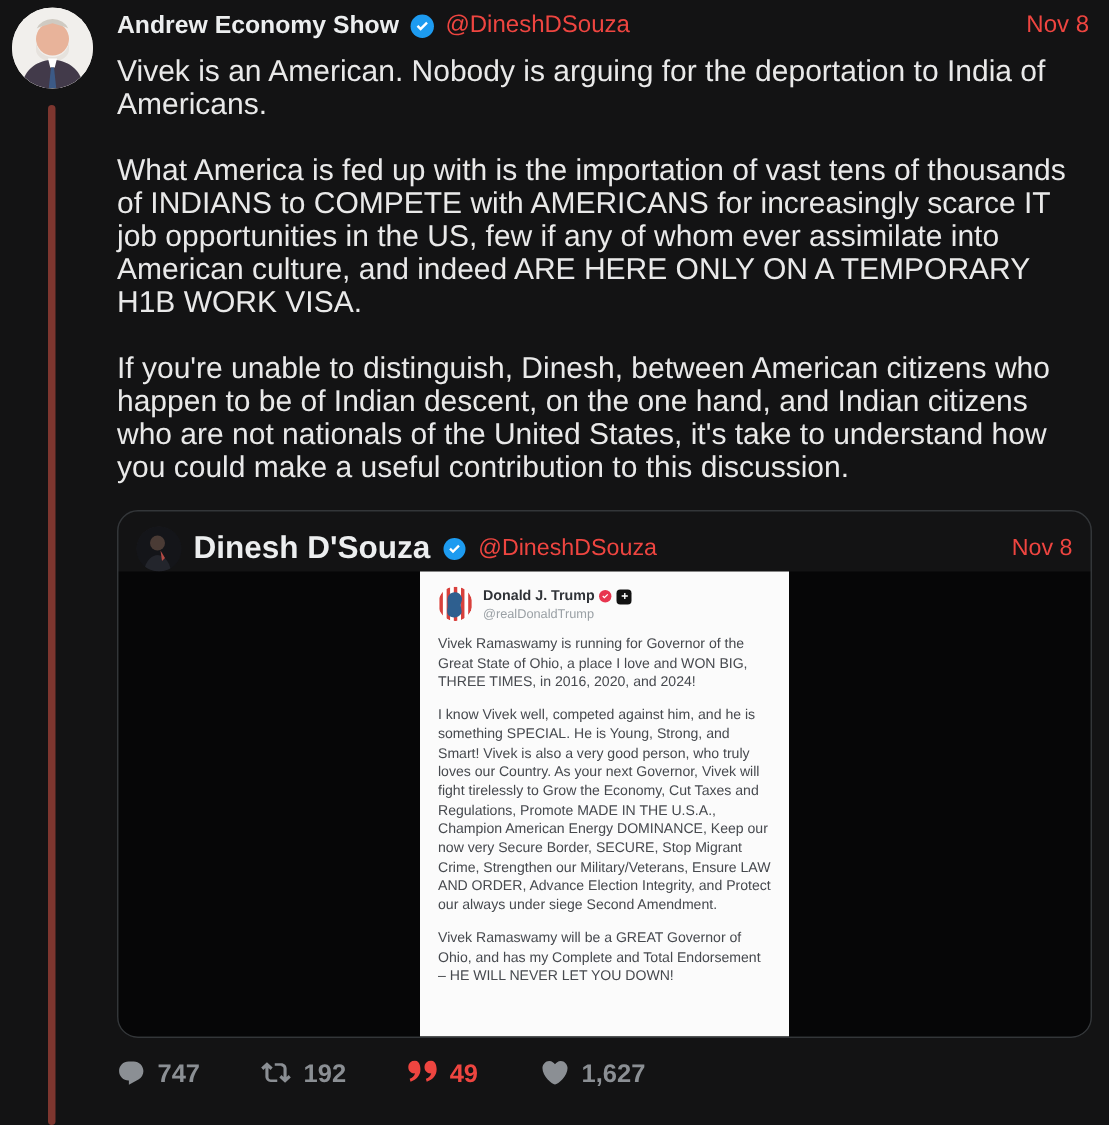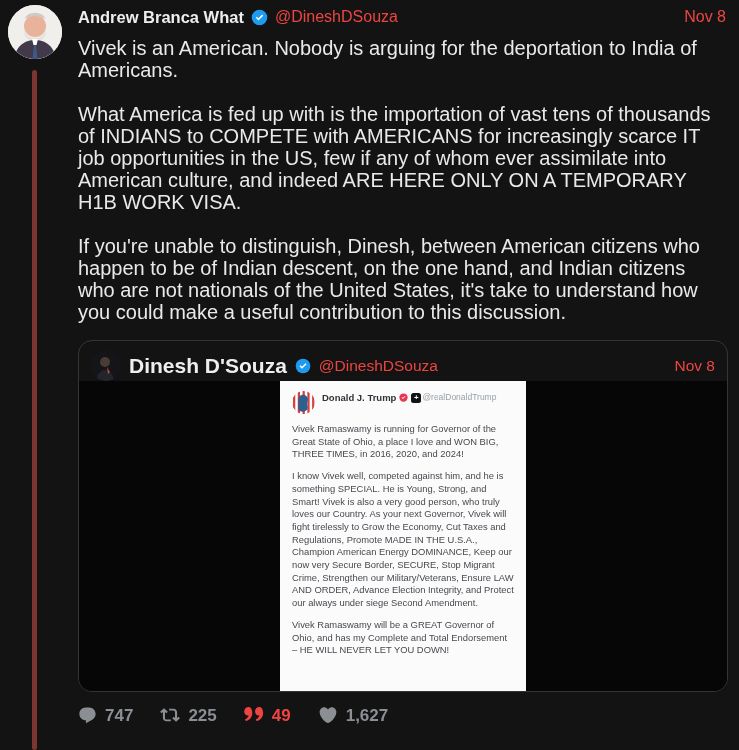--- a/index.html
+++ b/index.html
@@ -55,34 +55,34 @@
   .q-text{margin:8px 0 13px;padding:0 12px;color:var(--text);font-size:16px;line-height:22px;}
   .q-media{
     background:#060607;height:310px;display:flex;justify-content:center;align-items:stretch;
   }
   .truth-card{
     width:246px;background:#fbfbfb;padding:10px 12px;overflow:hidden;
     color:#46494e;cursor:default;
   }
   .t-header{display:flex;align-items:flex-start;gap:7px;}
   .t-avatar{width:23px;height:23px;border-radius:50%;overflow:hidden;flex:0 0 auto;}
-  .t-names{display:flex;flex-direction:row;gap:1px;padding-top:1px;}
+  .t-names{display:flex;flex-direction:column;gap:1px;padding-top:1px;}
   .t-name-row{display:flex;align-items:center;gap:3px;}
   .t-name{font-weight:bold;font-size:9.5px;color:#2f3237;white-space:nowrap;}
   .t-check{width:9px;height:9px;flex:0 0 auto;}
   .t-logo{
     width:10px;height:10px;background:#121212;border-radius:2.5px;flex:0 0 auto;
     display:flex;align-items:center;justify-content:center;
     color:#fff;font-size:8px;font-weight:bold;line-height:1;
   }
   .t-handle{font-size:8.5px;color:#9aa0a5;}
   .truth-card p{margin:9px 0 0;font-size:9.4px;line-height:12.7px;color:#46494e;}
 
   .engagement{
-    display:flex;align-items:center;gap:27px;padding:13px 0 0 0;
+    display:flex;align-items:center;gap:41px;padding:13px 0 0 0;
     color:var(--gray);font-size:17px;font-weight:bold;
   }
   .stat{display:flex;align-items:center;gap:8px;cursor:pointer;}
   .stat svg{display:block;}
   .stat .count{line-height:1;}
   .stat-quotes{color:var(--red);}
 </style>
 </head>
 <body>
 
@@ -98,21 +98,21 @@
       <path d="M24 34 h6 l-1.5 6 h-3 z" fill="#fff"></path>
       <path d="M26 40 h2 l1.5 14 h-5 z" fill="#3c5a86"></path>
     </svg>
   </div>
 
   <div class="thread-line"></div>
 
   <div class="content">
 
     <div class="header">
-      <span class="name">Andrew Branca What</span>
+      <span class="name">Andrew Economy Show</span>
       <svg class="badge" viewBox="0 0 24 24">
         <circle cx="12" cy="12" r="11" fill="#1d9bf0"></circle>
         <path d="M10.5 16.2 6.7 12.4l1.6-1.6 2.2 2.2 5.2-5.2 1.6 1.6z" fill="#fff"></path>
       </svg>
       <span class="handle">@DineshDSouza</span>
       <span class="date">Nov 8</span>
     </div>
 
     <div class="body">
       <p>Vivek is an American. Nobody is arguing for the deportation to India of Americans.</p>
@@ -184,21 +184,21 @@
       <div class="stat">
         <svg width="19" height="19" viewBox="0 0 24 24">
           <path fill="#8b8f94" d="M1.751 10c0-4.42 3.584-8 8.005-8h4.366c4.49 0 8.129 3.64 8.129 8.13 0 2.96-1.607 5.68-4.196 7.11l-8.054 4.46v-3.69h-.067C5.441 18.1 1.751 14.5 1.751 10z"></path>
         </svg>
         <span class="count">747</span>
       </div>
       <div class="stat">
         <svg width="20" height="20" viewBox="0 0 24 24">
           <path fill="#8b8f94" d="M4.75 3.79l4.603 4.3-1.706 1.82L6 8.38v7.37c0 .97.784 1.75 1.75 1.75H13V19.5H7.75c-2.347 0-4.25-1.9-4.25-4.25V8.38L1.853 9.91.147 8.09l4.603-4.3zm11.5 2.71H11V4.5h5.25c2.347 0 4.25 1.9 4.25 4.25v6.87l1.647-1.53 1.706 1.82-4.603 4.3-4.603-4.3 1.706-1.82L18 15.62V8.75c0-.97-.784-1.75-1.75-1.75z"></path>
         </svg>
-        <span class="count">225</span>
+        <span class="count">192</span>
       </div>
       <div class="stat stat-quotes">
         <svg width="20" height="16" viewBox="0 0 20 16">
           <path fill="#ee4540" d="M4.6 0C2.1 0 .2 2 .2 4.5c0 2.3 1.7 4.1 3.9 4.1.2 0 .4 0 .6-.05C4.2 10.4 2.9 11.7 1.1 12.2l.6 1.9C5.8 12.9 8.3 9.9 8.3 5.9 8.3 2.4 6.8 0 4.6 0z"></path>
           <path fill="#ee4540" d="M15.4 0C12.9 0 11 2 11 4.5c0 2.3 1.7 4.1 3.9 4.1.2 0 .4 0 .6-.05-.5 1.85-1.8 3.15-3.6 3.65l.6 1.9c4.1-1.2 6.6-4.2 6.6-8.2C19.1 2.4 17.6 0 15.4 0z"></path>
         </svg>
         <span class="count">49</span>
       </div>
       <div class="stat">
         <svg width="20" height="20" viewBox="0 0 24 24">

